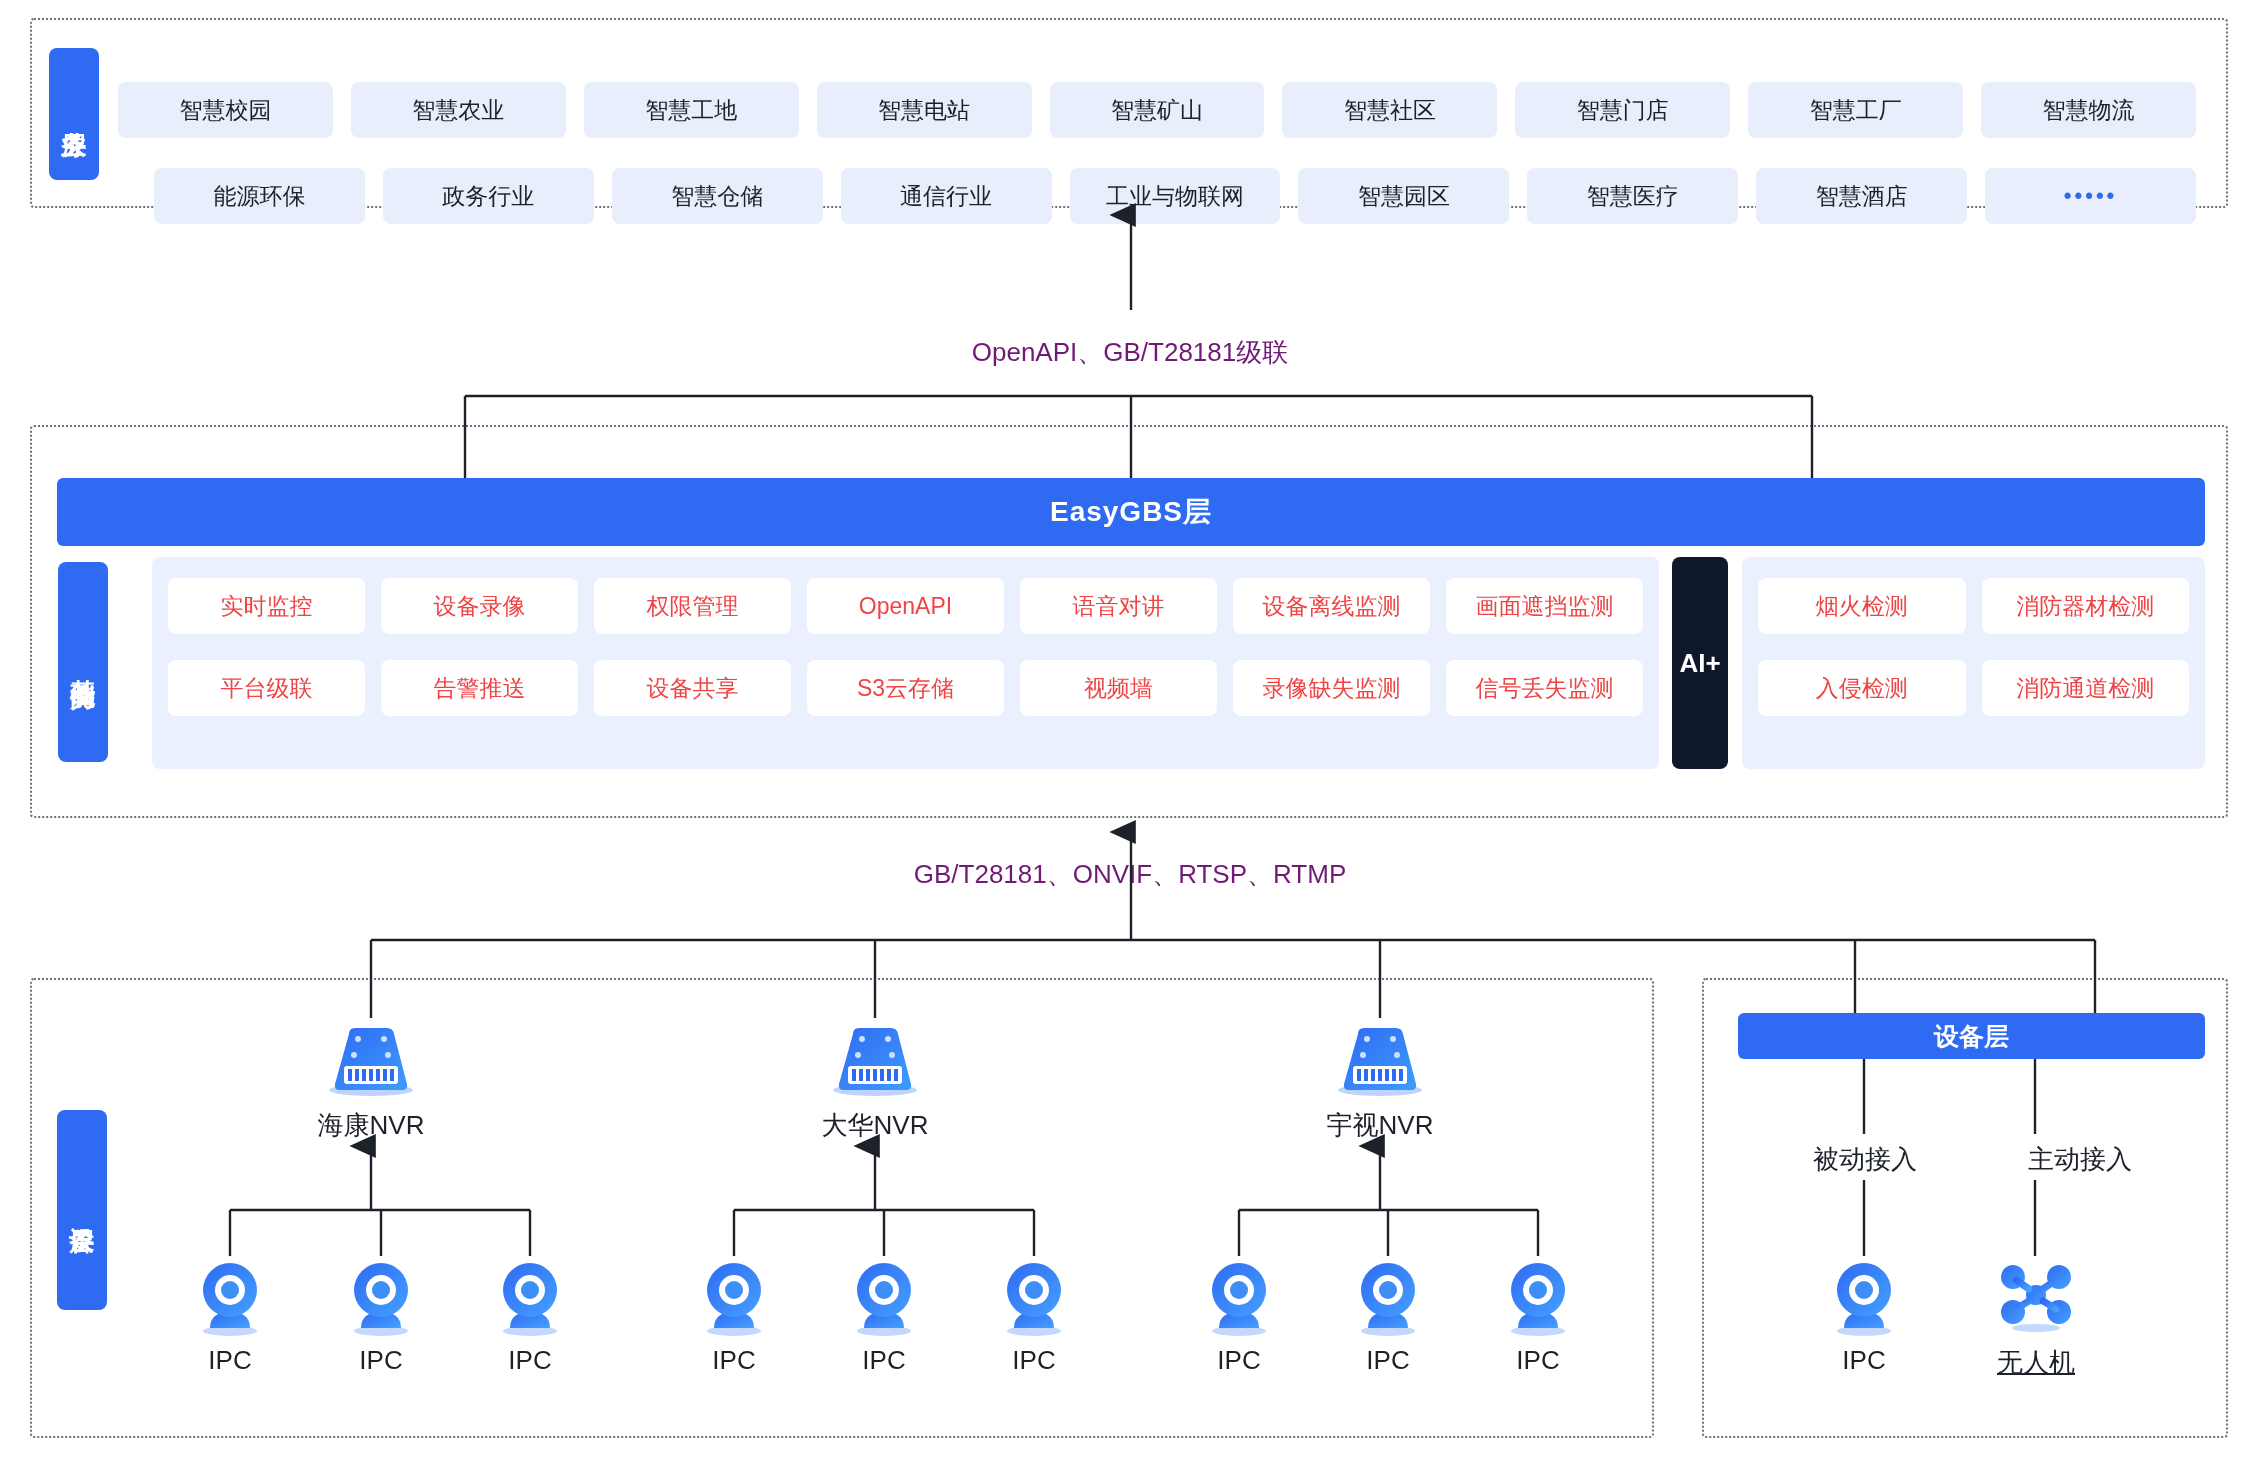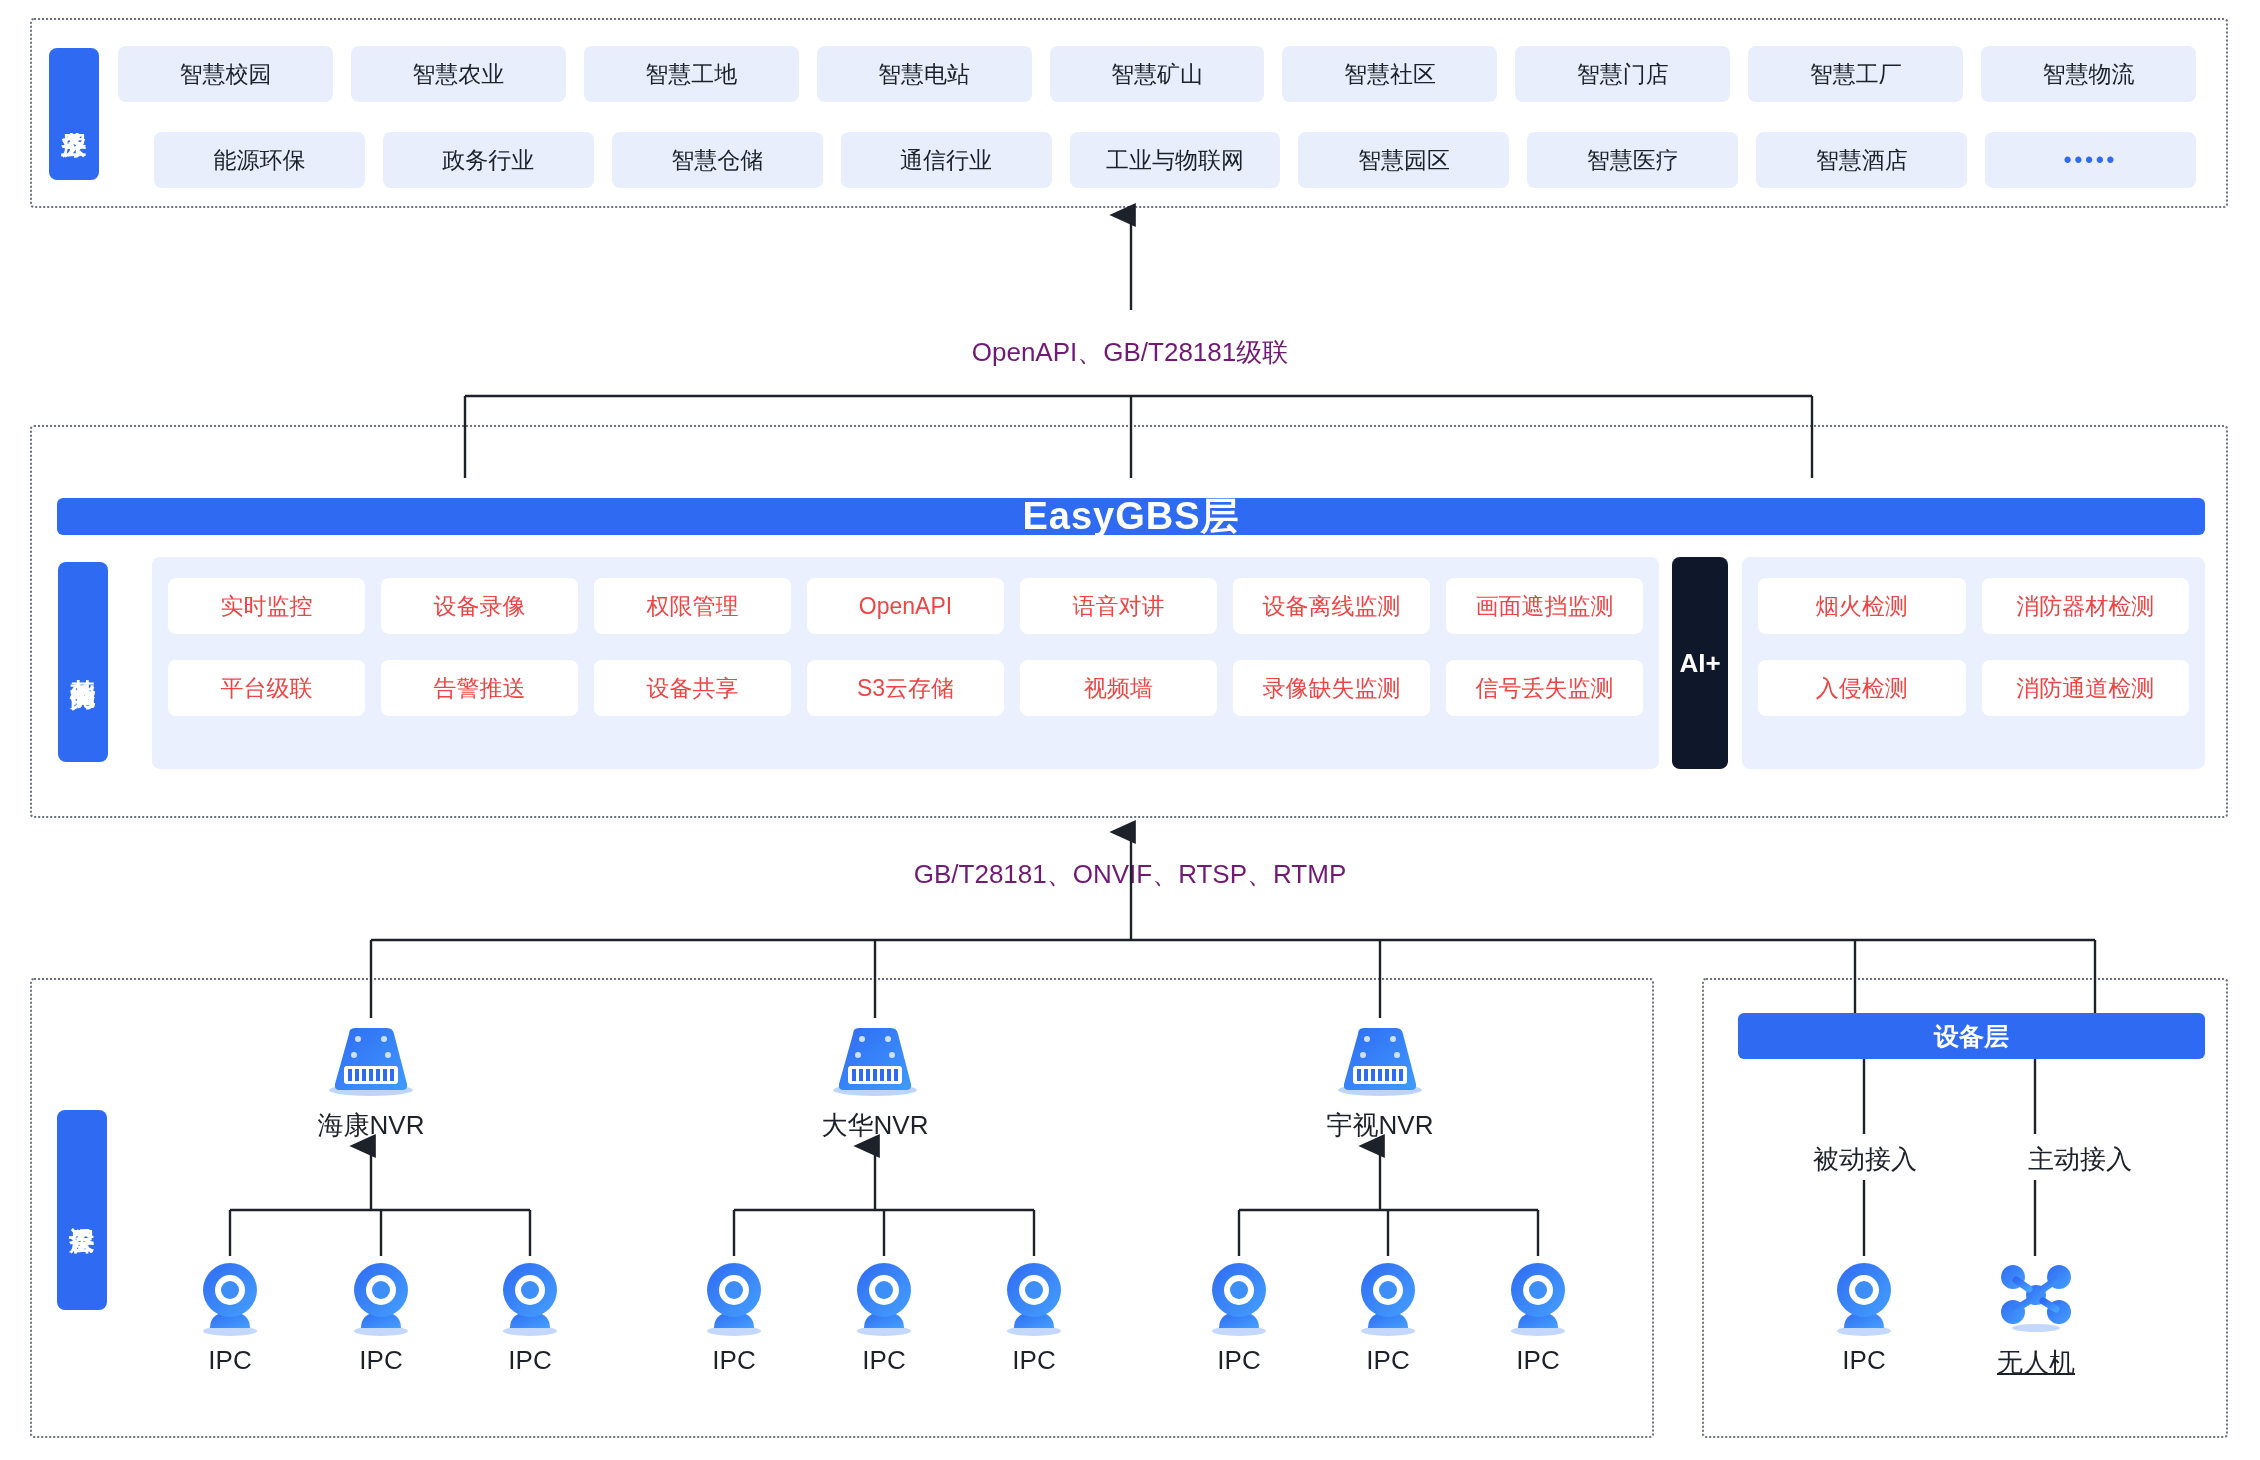--- a/index.html
+++ b/index.html
@@ -60,40 +60,40 @@
   .dots { color: #2f6bf2; letter-spacing: 3px; font-size: 22px; font-weight:700; }
 
   
   #biz-rows {
     position: absolute;
     left: 118px; top: 46px;
     width: 2078px;
   }
   .biz-row { display: flex; gap: 18px; height: 56px; }
   .biz-row + .biz-row { margin-top: 30px; padding-left: 36px; }
-  .biz-row .pill { flex: 1 1 0; height: 56px; }
+  .biz-row .pill { flex: 1 1 0; height: 56px; margin-top: 36px; }
 
   
   .link-label {
     position: absolute;
     font-size: 26px;
     color: #701a75;
     white-space: nowrap;
     text-align: center;
   }
 
   
   #easygbs-bar {
     position: absolute;
-    left: 57px; top: 498px;
-    width: 2148px; height: 37px;
+    left: 57px; top: 478px;
+    width: 2148px; height: 68px;
     background: #2f6bf2;
     border-radius: 6px;
     color: #fff;
-    font-size: 38px;
+    font-size: 28px;
     font-weight: 700;
     display: flex; align-items: center; justify-content: center;
     letter-spacing: 1px;
   }
 
   
   #cap-panel {
     position: absolute;
     left: 152px; top: 557px;
     width: 1507px; height: 212px;

